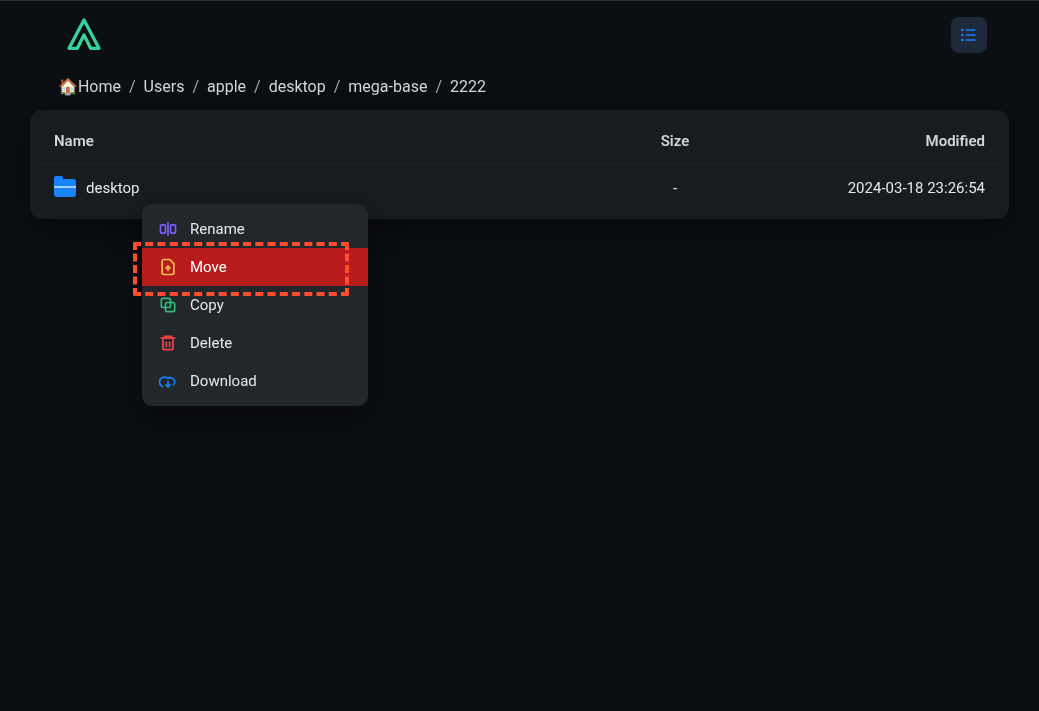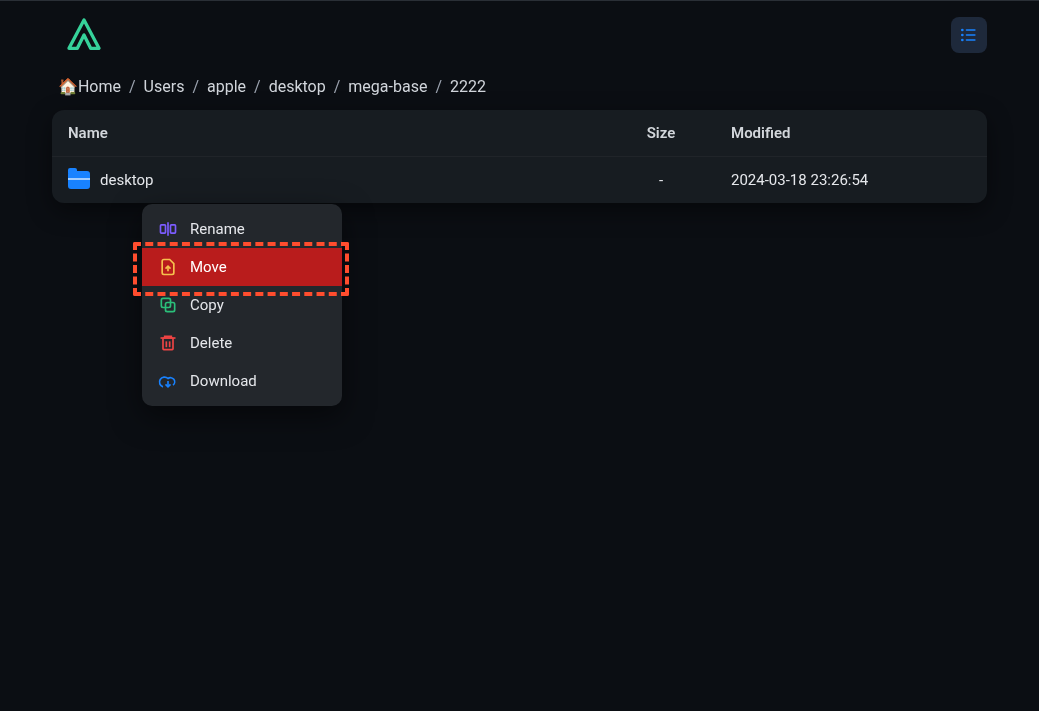--- a/index.html
+++ b/index.html
@@ -32,55 +32,55 @@
       gap: 8px;
       padding: 22px 58px 14px 58px;
       font-size: 16px;
       color: #d1d5db;
     }
     .breadcrumb .sep { color: #9ca3af; }
     .crumb { color: #d1d5db; cursor: pointer; }
     .crumb-current { color: #d1d5db; }
     .home-emoji { font-size: 16px; }
     .table-wrap {
-      margin: 0 52px;
+      margin: 0 30px;
       background: #171c21;
       border-radius: 12px;
-      padding: 0;
+      padding: 8px;
       position: relative;
       box-shadow: 0 8px 24px rgba(0,0,0,0.45);
     }
     .thead, .trow {
       display: grid;
       grid-template-columns: 1fr 140px 240px;
       align-items: center;
       padding: 14px 16px;
     }
     .thead { color: #d2d6db; font-weight: 600; font-size: 15px; }
     .trow { color: #e5e7eb; font-size: 15px; border-top: 1px solid rgba(255,255,255,0.04); }
     .col-size { text-align: center; }
-    .col-mod { text-align: left; }
+    .col-mod { text-align: right; }
     .name-cell { display: flex; align-items: center; gap: 10px; }
     .folder-icon {
       width: 22px; height: 18px; border-radius: 3px;
       background: #1882ff;
       position: relative;
     }
     .folder-icon::before {
       content: ""; position: absolute; left: 0; top: -3px;
       width: 9px; height: 5px; background: #1882ff; border-radius: 2px 2px 0 0;
     }
     .folder-icon::after {
       content: ""; position: absolute; left: 0; right: 0; top: 7px; height: 2px; background: rgba(255,255,255,0.6);
     }
     
     .context-menu {
       position: absolute;
       left: 142px; top: 204px;
-      width: 200px;
+      width: 226px;
       background: #23272c;
       border-radius: 10px;
       padding: 6px 0;
       box-shadow: 0 10px 30px rgba(0,0,0,0.5);
       z-index: 20;
     }
     .menu-item {
       display: flex; align-items: center; gap: 12px;
       padding: 9px 16px;
       font-size: 15px;

